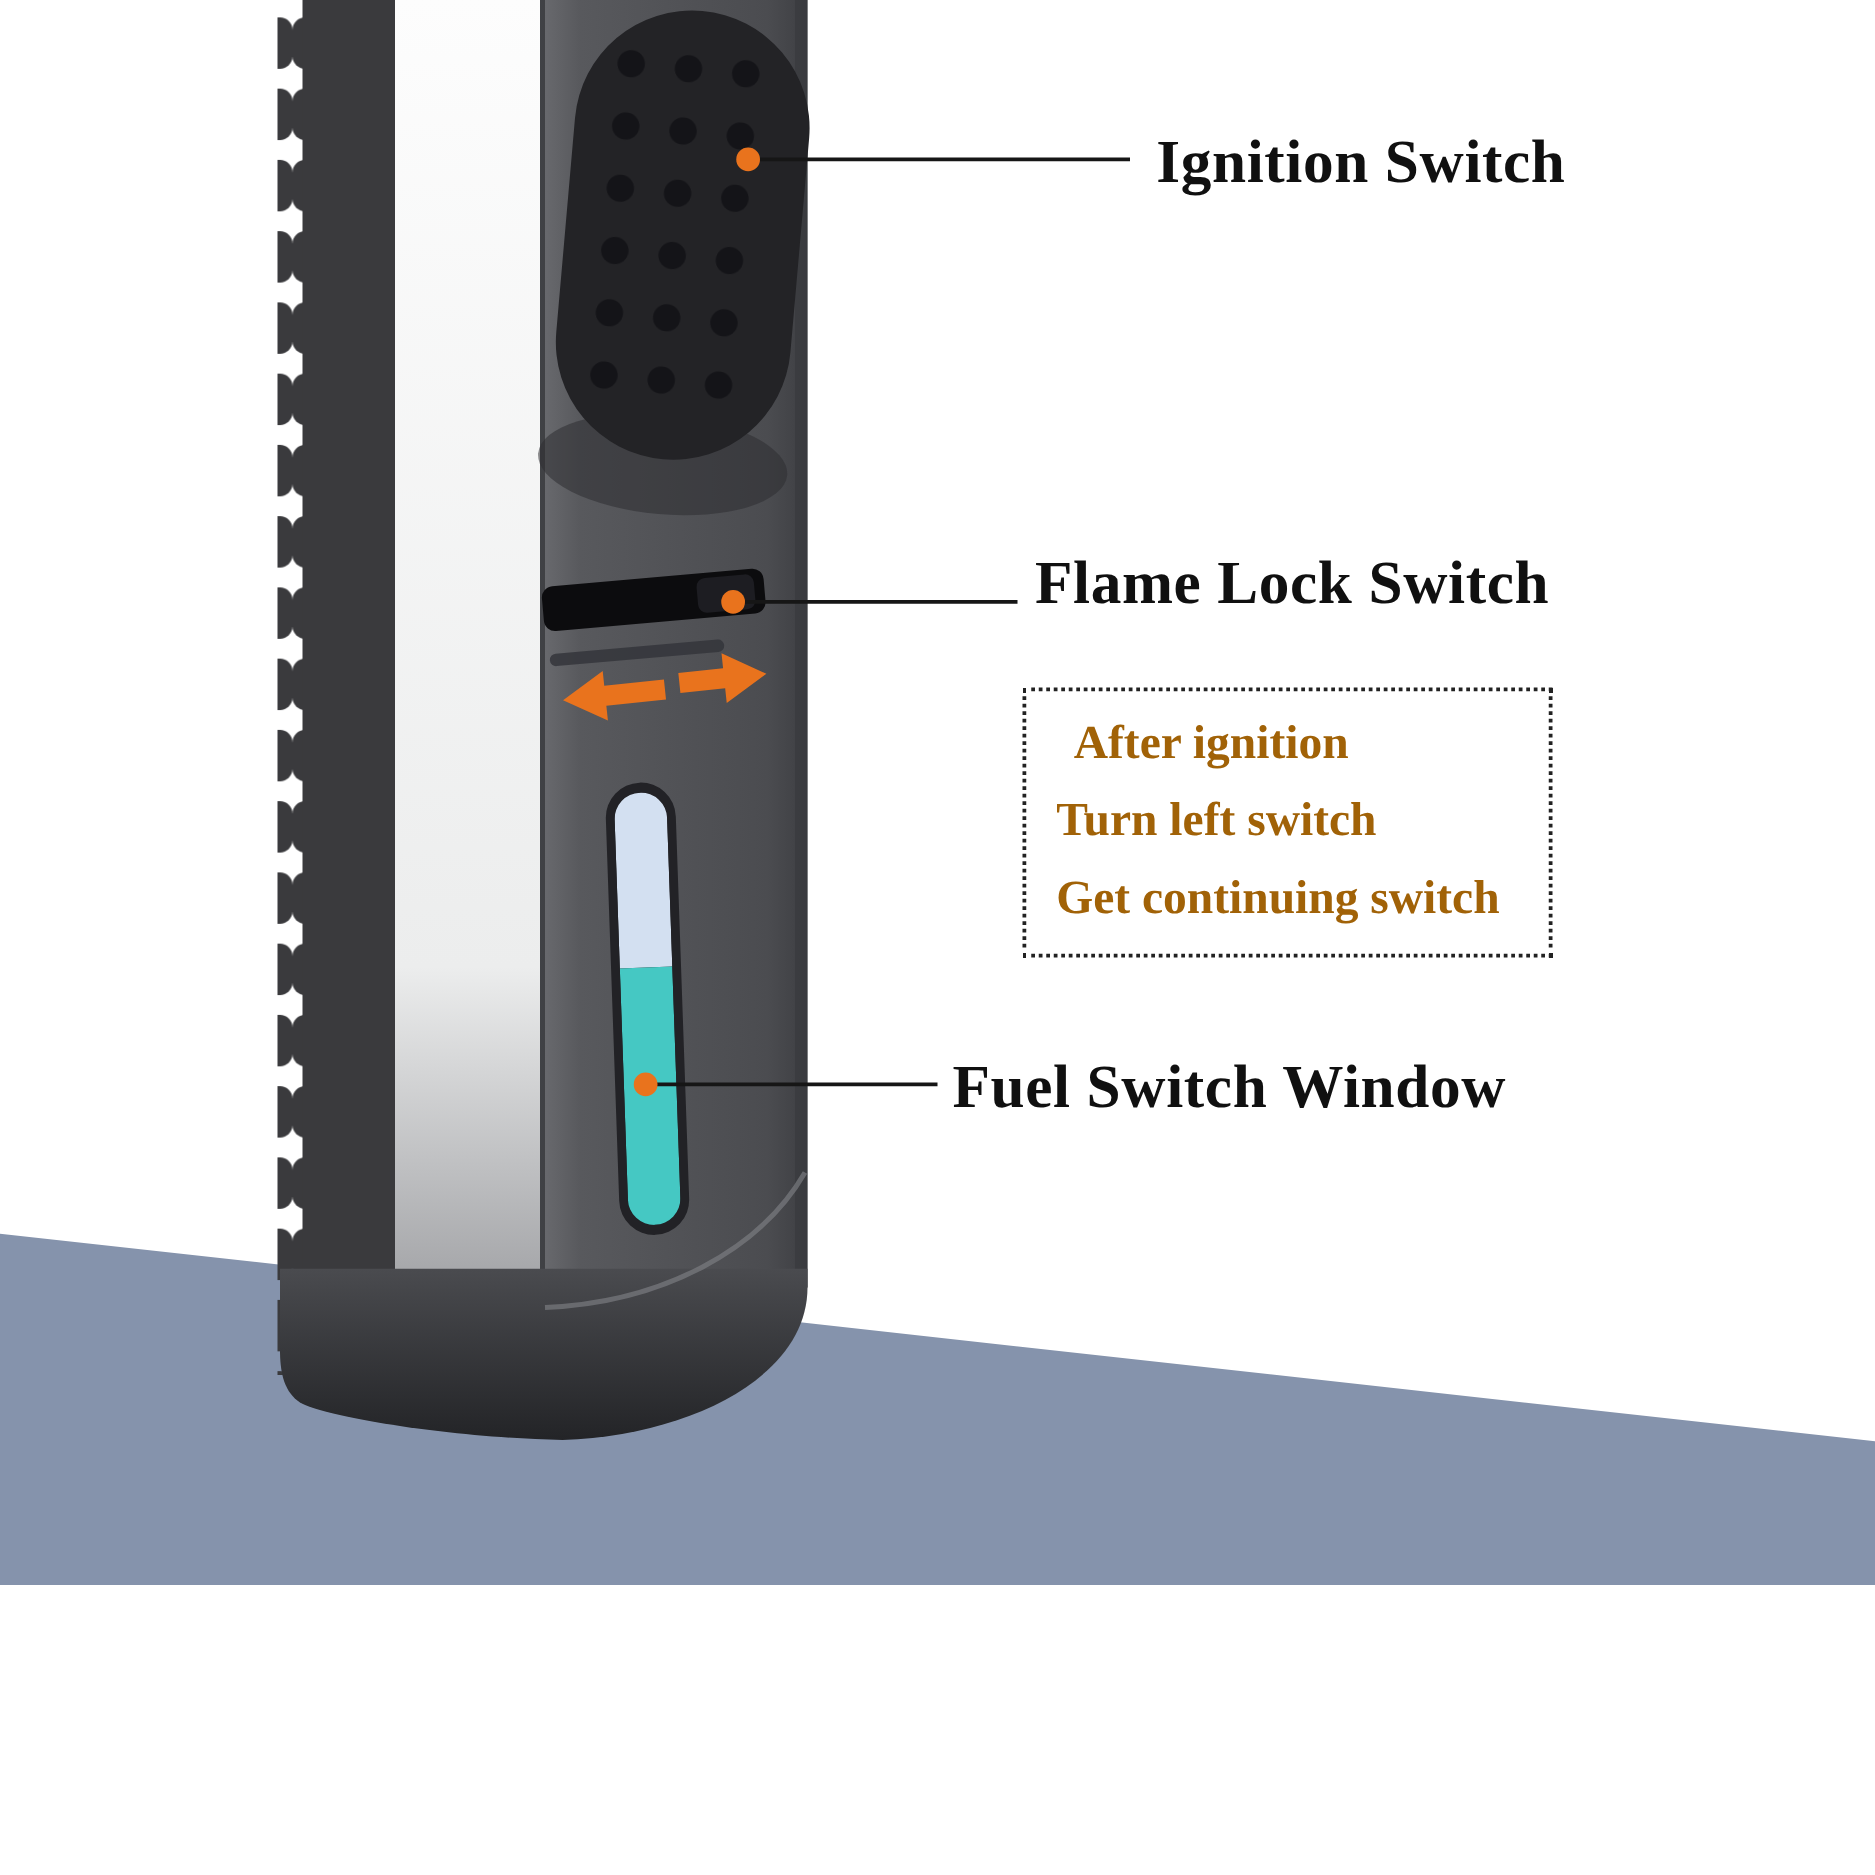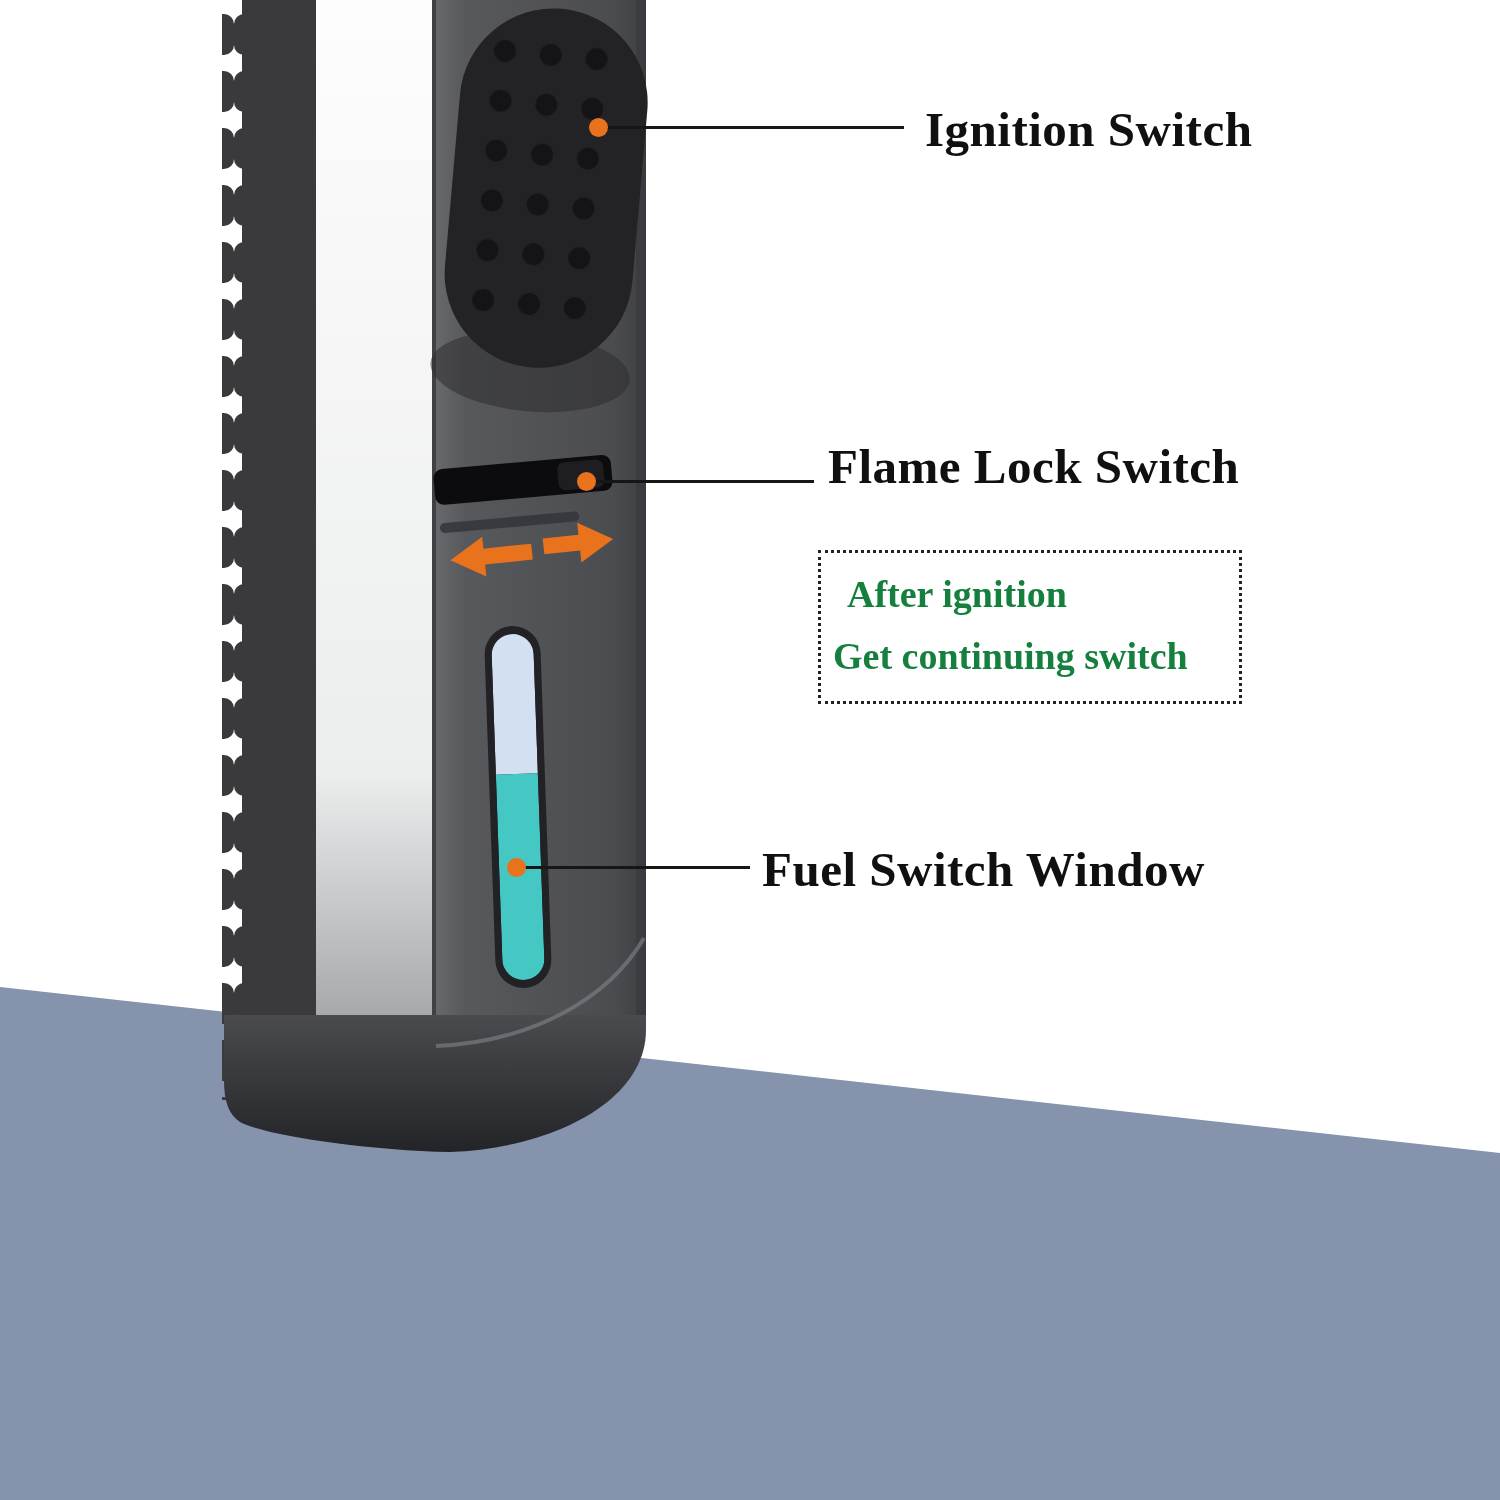--- a/index.html
+++ b/index.html
@@ -1,19 +1,19 @@
 <!DOCTYPE html>
 <html style="--accent-orange: #e9731d; --fuel-teal: #45c8c3; --fuel-empty: #d3e0f1; --slate-background: #8593ac; --line-black: #161616;"><head>
 <meta charset="utf-8">
 <style>
   html, body { margin: 0; padding: 0; background: #ffffff; }
   .canvas {
     position: relative;
     width: 1500px;
-    height: 1500px;
+    height: 1268px;
     background: #ffffff;
     overflow: hidden;
     font-family: "Liberation Serif", serif;
     text-decoration: underline;
   }
   .scene {
     position: absolute;
     inset: 0;
   }
   .callout-line {
@@ -44,22 +44,23 @@
     width: 424px;
     border: 3px dotted #222222;
     padding: 10px 6px 14px 12px;
     box-sizing: border-box;
   }
   .info-line {
     display: block;
     font-weight: bold;
     font-size: 38px;
     line-height: 62px;
-    color: #15803d;
+    color: #a16207;
     white-space: nowrap;
+    margin-left: 12px;
   }
 </style>
 </head>
 <body>
 
 <div class="canvas">
 
   <svg class="scene" viewBox="0 0 1500 1500" aria-hidden="true">
     <defs>
       <pattern id="teethPattern" x="0" y="6" width="26" height="57" patternUnits="userSpaceOnUse">
@@ -133,20 +134,21 @@
   <div class="callout-line" style="left:604px; top:126px; width:300px;"></div>
   <div class="callout-dot" style="left:589px; top:118px;"></div>
   <div class="callout-label" style="left:925px; top:129px;">Ignition Switch</div>
 
   <div class="callout-line" style="left:592px; top:480px; width:222px;"></div>
   <div class="callout-dot" style="left:577px; top:472px;"></div>
   <div class="callout-label" style="left:828px; top:466px;">Flame Lock Switch</div>
 
   <div class="info-box">
     <span class="info-line" style="padding-left:14px;">After ignition</span>
+    <span class="info-line">Turn left switch</span>
     <span class="info-line">Get continuing switch</span>
   </div>
 
   <div class="callout-line" style="left:522px; top:866px; width:228px;"></div>
   <div class="callout-dot" style="left:507px; top:858px;"></div>
   <div class="callout-label" style="left:762px; top:869px;">Fuel Switch Window</div>
 
 </div>
 
 </body></html>

